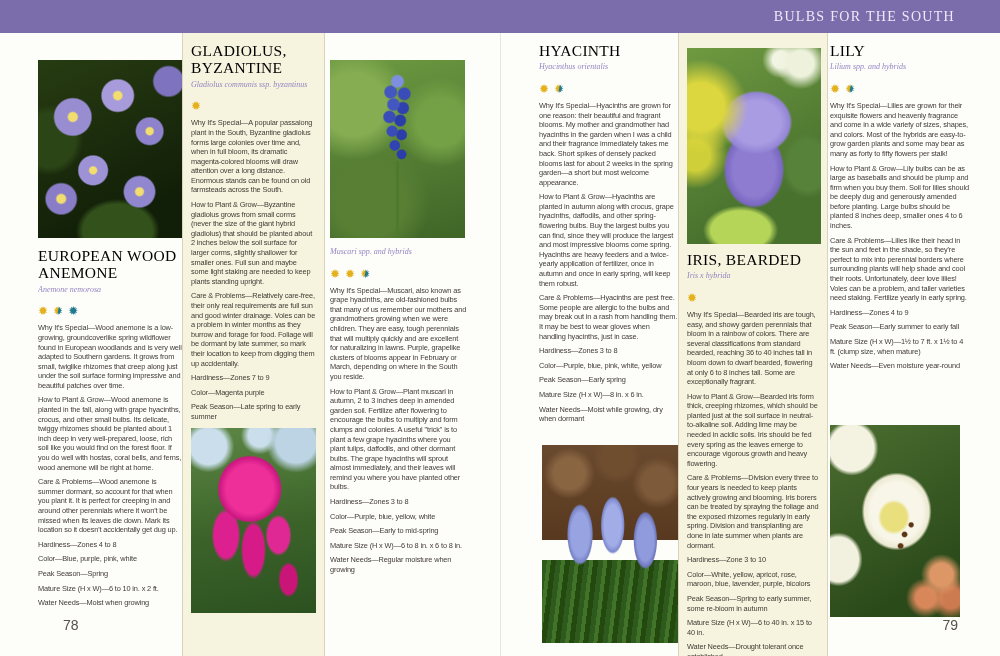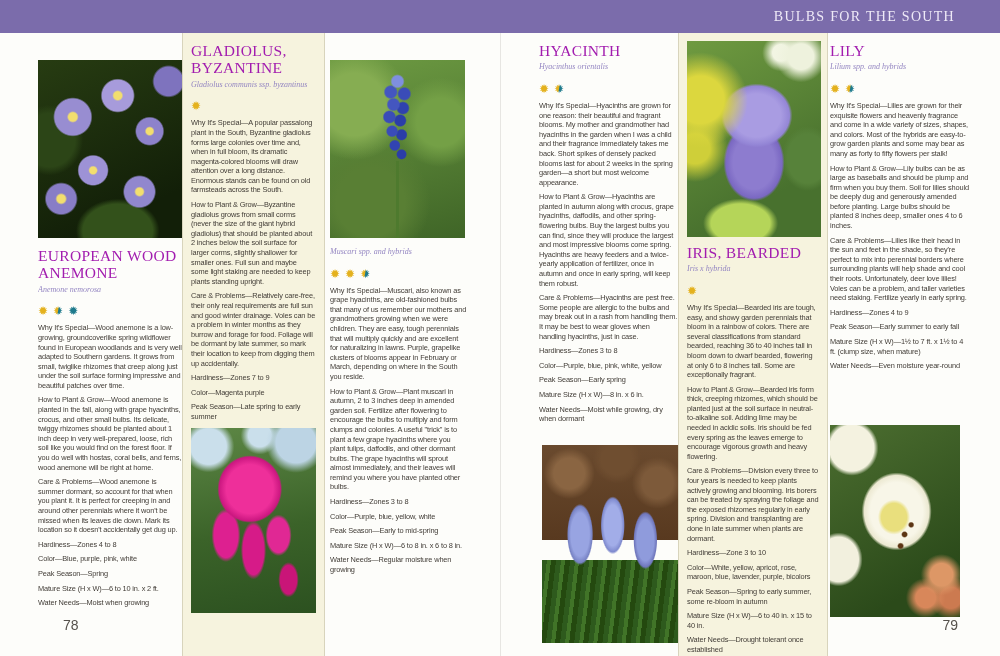--- a/index.html
+++ b/index.html
@@ -12,25 +12,25 @@
   .gutter{position:absolute;left:500px;top:33px;width:1px;height:623px;background:#e7e6e2;}
 
   
   .col{position:absolute;top:33px;height:623px;overflow:hidden;}
   .c1{left:38px;width:145px;}
   .c2{left:182px;width:143px;background:#f6f3de;border-left:1px solid #d8d4bc;border-right:1px solid #d8d4bc;
       padding:9px 8px 0;box-sizing:border-box;}
   .c3{left:330px;width:137px;}
   .c4{left:539px;width:139px;}
   .c5{left:678px;width:150px;background:#f6f3de;border-left:1px solid #d8d4bc;border-right:1px solid #d8d4bc;
-      padding:8px 8px 0;box-sizing:border-box;}
+      padding:15px 8px 0;box-sizing:border-box;}
   .c6{left:830px;width:140px;}
 
   .title{font-family:"Liberation Serif",serif;font-weight:400;font-size:15.5px;line-height:1.12;
-         color:#a21caf;letter-spacing:.3px;margin:0 0 3px;}
+         color:#000000;letter-spacing:.3px;margin:0 0 3px;}
   .c4 .title,.c6 .title{margin-top:9px;}
   .species{font-family:"Liberation Serif",serif;font-style:italic;font-size:8px;line-height:1.2;
            color:#9486c2;margin:0 0 7px;}
   .licons{margin:0 0 8px;height:14px;}
   .licon{display:inline-block;font-family:"DejaVu Sans",sans-serif;font-size:12px;line-height:14px;margin-right:5px;}
   .licon::before{content:"✹";}
   .full-sun-icon{color:#e4b11d;}
   .shade-icon{color:#1e7a8c;}
   .part-sun-icon{background:linear-gradient(100deg,#e4b11d 46%,#1e7a8c 54%);
                  -webkit-background-clip:text;background-clip:text;

